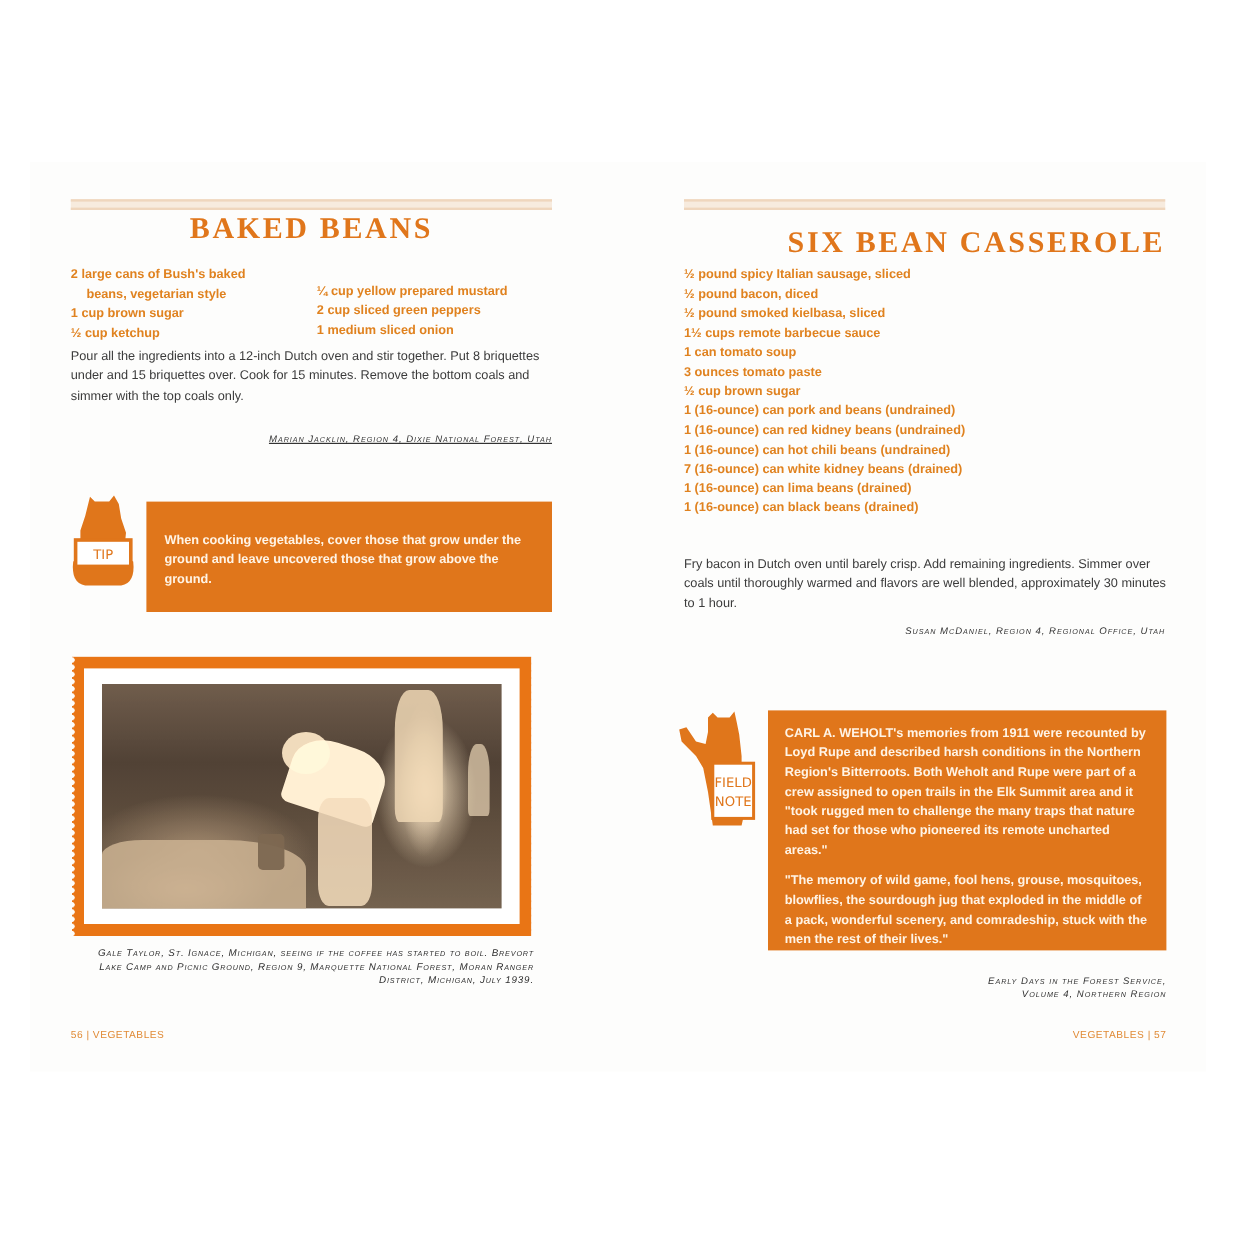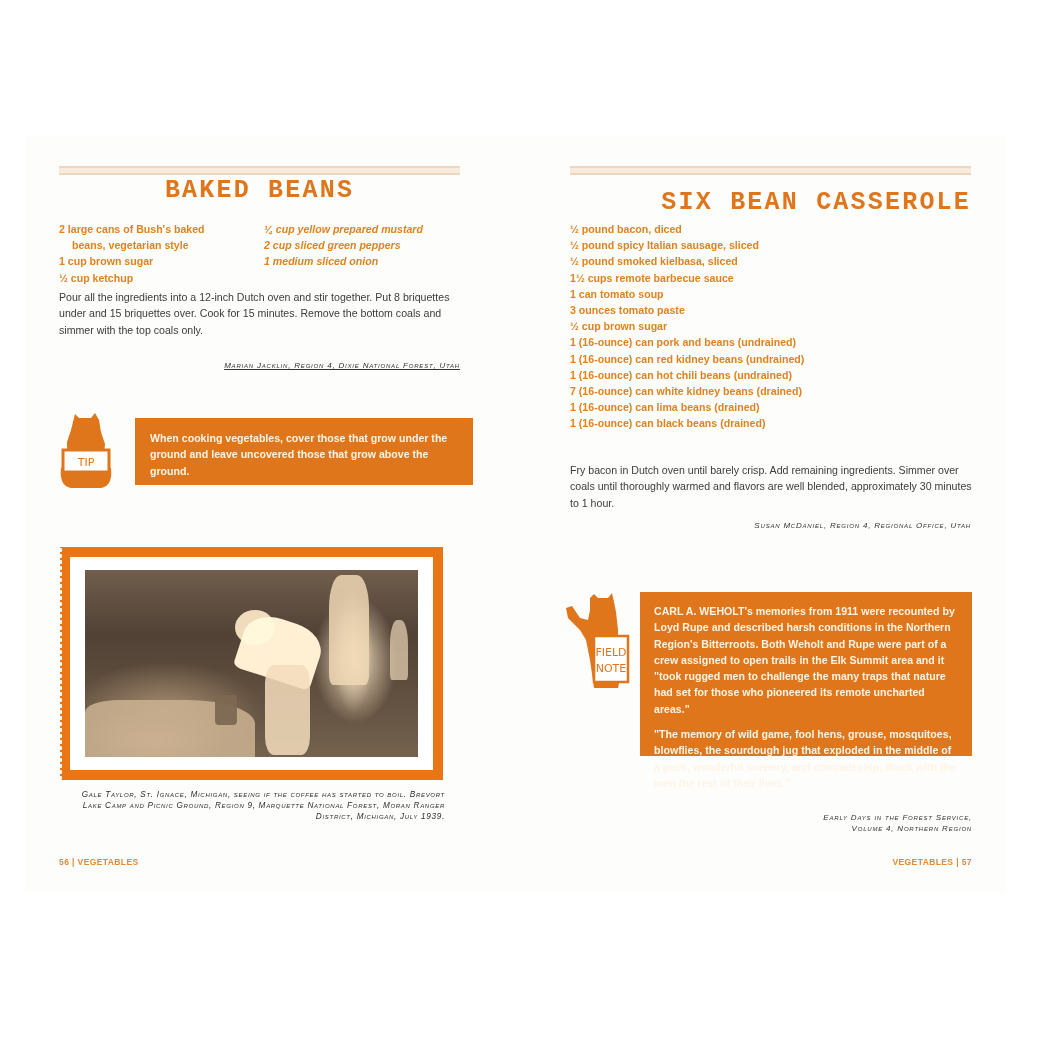--- a/index.html
+++ b/index.html
@@ -10,21 +10,21 @@
   .spread {
     position:absolute; left:25px; top:135px; width:980px; height:758px;
     background:#fdfdfc;
   }
   .rule {
     position:absolute; height:5px; border-top:2px solid #efd6bd; border-bottom:2px solid #efd6bd;
     background:#f7ebde;
   }
   .title {
     position:absolute; text-align:center; color:#e0761b;
-    font-family:Liberation Mono, monospace; font-weight:bold; letter-spacing:2.2px;
+    font-family:Liberation Serif, serif; font-weight:bold; letter-spacing:2.2px;
     font-size:25px; line-height:30px; margin:0;
   }
   .ing {
     position:absolute; margin:0; padding:0; list-style:none;
     color:#e0821f; font-weight:bold; font-size:10.6px; line-height:16.2px;
   }
   .ing li.indent { padding-left:13px; }
   .body-text {
     position:absolute; margin:0; font-size:10.6px; line-height:16.3px; color:#3b3b3b;
   }
@@ -57,54 +57,54 @@
       linear-gradient(180deg, #6b5548 0%, #4e3c32 35%, #5a4638 60%, #6e5a4a 100%);
     filter: sepia(0.35);
   }
   .photo .fig { position:absolute; border-radius:40% 40% 10% 10%; }
   .caption {
     position:absolute; left:60px; top:789px; width:385px; margin:0;
     font-size:8.2px; line-height:11.2px; font-style:italic; font-variant:small-caps;
     letter-spacing:0.7px; color:#2e2e2e;text-align:right;
   }
   .folio {
-    position:absolute; top:857px; margin:0; color:#e08a35; font-weight:bold;
+    position:absolute; top:857px; margin:0; color:#e08a35; font-weight:normal;
     font-size:8.5px; letter-spacing:0.4px;
   }
 </style>
 </head>
 <body>
 
 <div class="spread"></div>
 
 <div class="rule" style="left:59px; top:166px; width:401px;"></div>
 <h1 class="title" style="left:59px; top:176px; width:401px;">BAKED BEANS</h1>
 
 <ul class="ing" style="left:59px; top:221px; width:200px;">
   <li>2 large cans of Bush's baked</li>
   <li class="indent">beans, vegetarian style</li>
   <li>1 cup brown sugar</li>
   <li>½ cup ketchup</li>
 </ul>
-<ul class="ing" style="left:264px; top:221px; width:200px;font-style:italic;">
+<ul class="ing" style="left:264px; top:235px; width:200px;">
   <li>¼ cup yellow prepared mustard</li>
   <li>2 cup sliced green peppers</li>
   <li>1 medium sliced onion</li>
 </ul>
 
 <p class="body-text" style="left:59px; top:289px; width:400px;">Pour all the ingredients into a 12-inch Dutch oven and stir together. Put 8 briquettes under and 15 briquettes over. Cook for 15 minutes. Remove the bottom coals and simmer with the top coals only.</p>
 <p class="credit" style="left:59px; top:360px; width:401px;text-decoration:underline;">Marian Jacklin, Region 4, Dixie National Forest, Utah</p>
 
 <svg class="icon" style="left:57px; top:410px;" width="58" height="80" viewBox="0 0 58 80">
   <path d="M18 4 L22 8 L34 8 L38 3 L42 10 L44 22 L48 34 L47 44 L10 44 L10 32 L14 20 Z" fill="#e0761b"></path>
   <path d="M4 58 Q2 76 14 78 L44 78 Q56 76 54 58 L50 56 L8 56 Z" fill="#e0761b"></path>
   <rect x="6" y="40" width="46" height="22" fill="#fff" stroke="#e0761b" stroke-width="3"></rect>
   <text x="29" y="56" text-anchor="middle" font-family="DejaVu Sans, sans-serif" font-size="11" fill="#e0761b">TIP</text>
 </svg>
-<div class="orange-box" style="left:135px; top:418px; width:338px; height:67px; padding:12px 14px 0 15px;">
+<div class="orange-box" style="left:122px; top:418px; width:338px; height:92px; padding:24px 14px 0 15px;">
   <p>When cooking vegetables, cover those that grow under the ground and leave uncovered those that grow above the ground.</p>
 </div>
 
 <div class="frame">
   <div class="frame-mat">
     <div class="photo" title="Vintage sepia photograph of a woman bending over a coffee pot on a stone fireplace at a picnic ground">
       <div class="fig" style="left:150px; top:40px; width:40px; height:35px; background:rgba(235,220,200,0.9); border-radius:50%;"></div>
       <div class="fig" style="left:155px; top:50px; width:80px; height:60px; background:rgba(240,232,220,0.95); transform:rotate(18deg);"></div>
       <div class="fig" style="left:180px; top:95px; width:45px; height:90px; background:rgba(225,205,185,0.85); border-radius:20%;"></div>
       <div class="fig" style="left:244px; top:5px; width:40px; height:110px; background:rgba(220,200,175,0.85); border-radius:30% 30% 10% 10%;"></div>
@@ -115,22 +115,22 @@
   </div>
 </div>
 <p class="caption">Gale Taylor, St. Ignace, Michigan, seeing if the coffee has started to boil. Brevort Lake Camp and Picnic Ground, Region 9, Marquette National Forest, Moran Ranger District, Michigan, July 1939.</p>
 
 <p class="folio" style="left:59px;">56 | VEGETABLES</p>
 
 <div class="rule" style="left:570px; top:166px; width:401px;"></div>
 <h1 class="title" style="left:570px; top:188px; width:401px;text-align:right;">SIX BEAN CASSEROLE</h1>
 
 <ul class="ing" style="left:570px; top:221px; width:400px;">
+  <li>½ pound spicy Italian sausage, sliced</li>
   <li>½ pound bacon, diced</li>
-  <li>½ pound spicy Italian sausage, sliced</li>
   <li>½ pound smoked kielbasa, sliced</li>
   <li>1½ cups remote barbecue sauce</li>
   <li>1 can tomato soup</li>
   <li>3 ounces tomato paste</li>
   <li>½ cup brown sugar</li>
   <li>1 (16-ounce) can pork and beans (undrained)</li>
   <li>1 (16-ounce) can red kidney beans (undrained)</li>
   <li>1 (16-ounce) can hot chili beans (undrained)</li>
   <li>7 (16-ounce) can white kidney beans (drained)</li>
   <li>1 (16-ounce) can lima beans (drained)</li>
@@ -139,21 +139,21 @@
 
 <p class="body-text" style="left:570px; top:462px; width:402px;">Fry bacon in Dutch oven until barely crisp. Add remaining ingredients. Simmer over coals until thoroughly warmed and flavors are well blended, approximately 30 minutes to 1 hour.</p>
 <p class="credit" style="left:570px; top:520px; width:401px;">Susan McDaniel, Region 4, Regional Office, Utah</p>
 
 <svg class="icon" style="left:560px; top:590px;" width="72" height="100" viewBox="0 0 72 100">
   <path d="M30 8 L34 4 L38 8 L48 8 L52 3 L54 12 L56 22 L58 40 L58 60 L62 80 L58 98 L34 98 L30 70 L26 50 L20 40 L8 28 L6 18 L12 16 L20 28 L28 30 L30 20 Z" fill="#e0761b"></path>
   <rect x="34" y="46" width="34" height="46" fill="#fff" stroke="#e0761b" stroke-width="2.5"></rect>
   <text x="51" y="66" text-anchor="middle" font-family="DejaVu Sans, sans-serif" font-size="11" fill="#e0761b">FIELD</text>
   <text x="51" y="82" text-anchor="middle" font-family="DejaVu Sans, sans-serif" font-size="11" fill="#e0761b">NOTE</text>
 </svg>
-<div class="orange-box" style="left:640px; top:592px; width:332px; height:164px; padding:11px 12px 0 14px;">
+<div class="orange-box" style="left:640px; top:592px; width:332px; height:200px; padding:11px 12px 0 14px;">
   <p>CARL A. WEHOLT's memories from 1911 were recounted by Loyd Rupe and described harsh conditions in the Northern Region's Bitterroots. Both Weholt and Rupe were part of a crew assigned to open trails in the Elk Summit area and it "took rugged men to challenge the many traps that nature had set for those who pioneered its remote uncharted areas."</p>
   <p style="margin-top:9px;">"The memory of wild game, fool hens, grouse, mosquitoes, blowflies, the sourdough jug that exploded in the middle of a pack, wonderful scenery, and comradeship, stuck with the men the rest of their lives."</p>
 </div>
 <p class="credit" style="left:640px; top:812px; width:332px;">
   <span>Early Days in the Forest Service,</span><br>
   <span>Volume 4, Northern Region</span>
 </p>
 
 <p class="folio" style="left:800px; width:172px; text-align:right;">VEGETABLES | 57</p>
 

